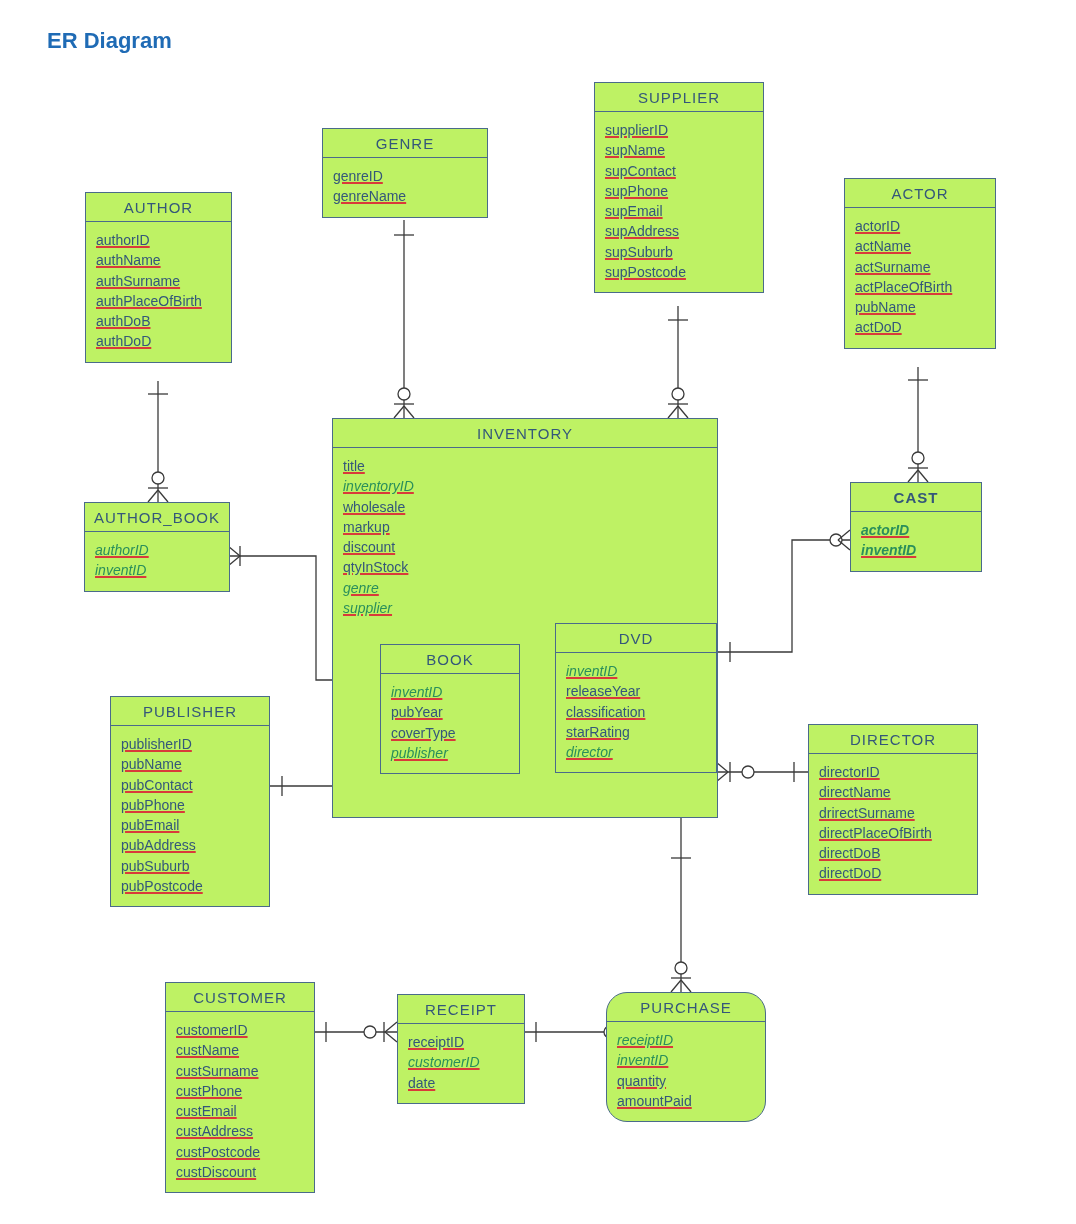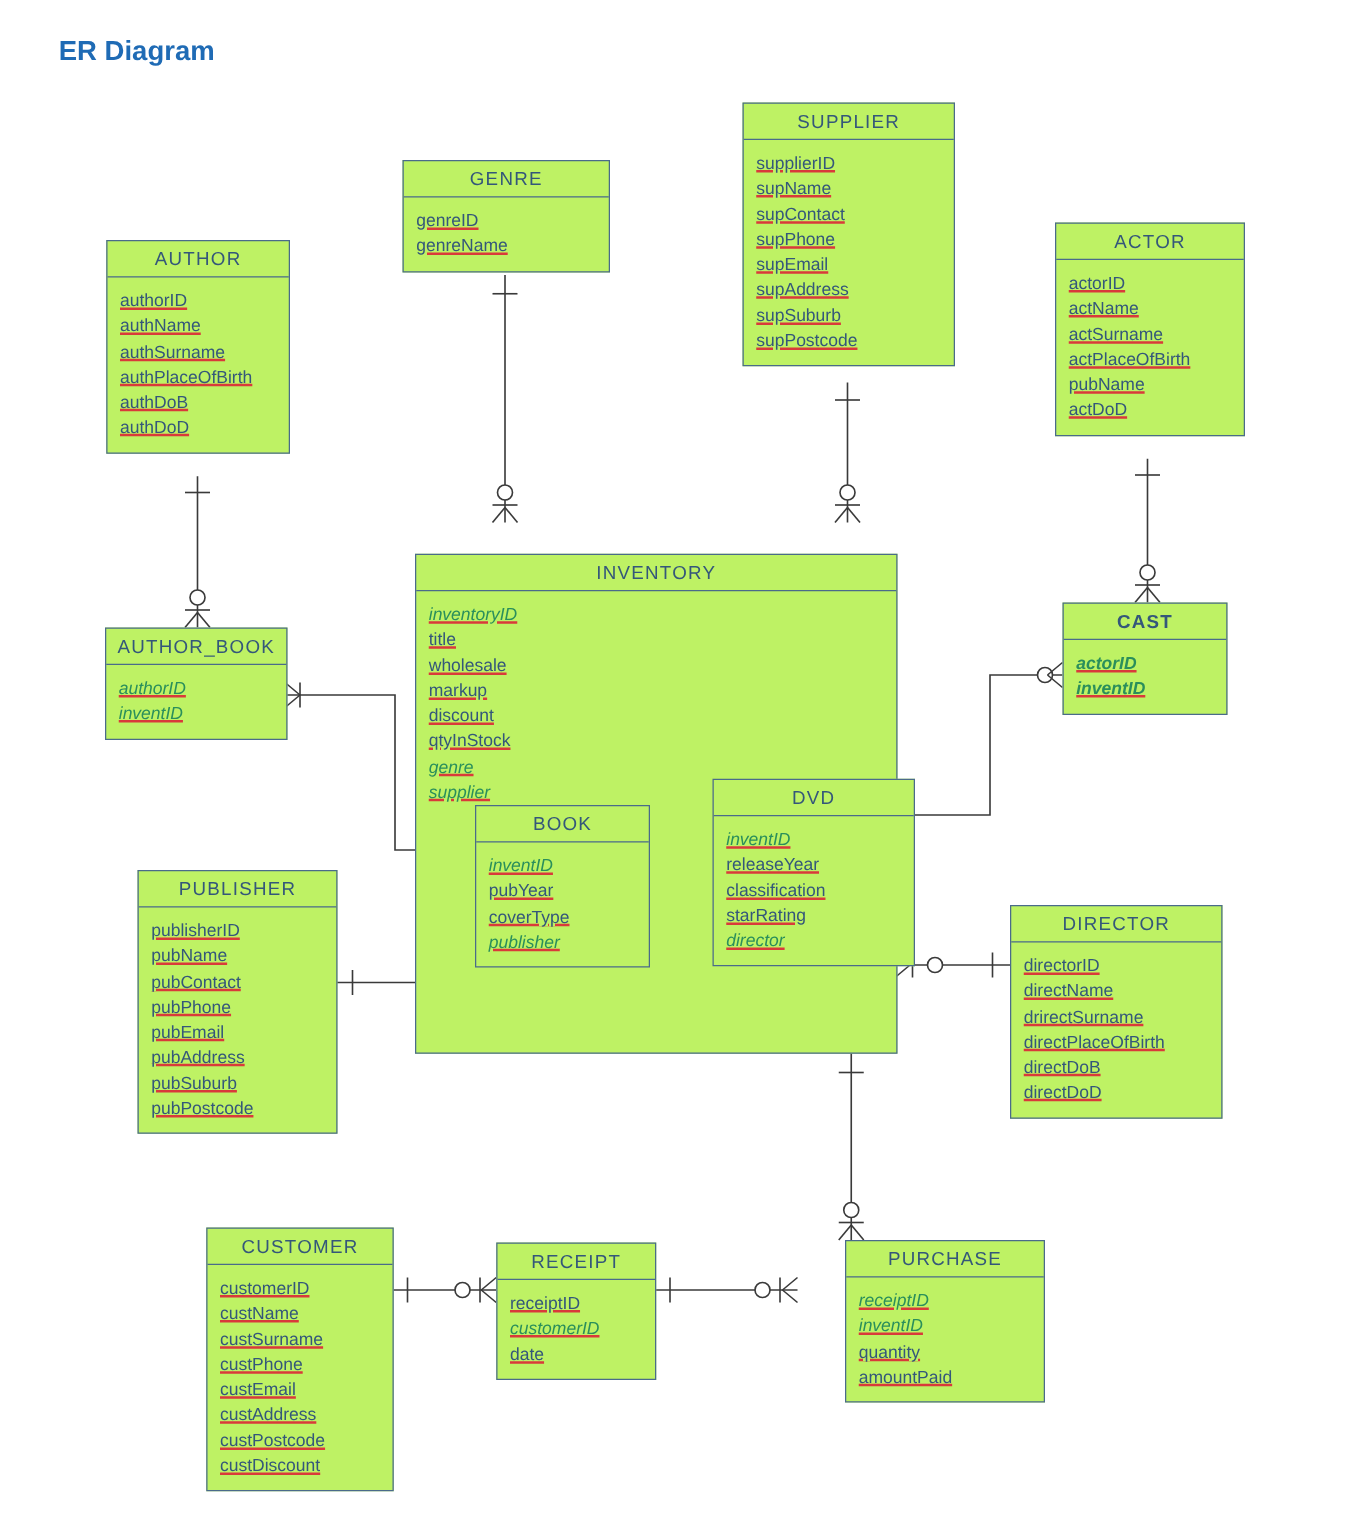--- a/index.html
+++ b/index.html
@@ -148,45 +148,45 @@
 </div>
 
 <div class="entity" style="left:84px;top:502px;width:144px;">
   <div class="hdr">AUTHOR_BOOK</div>
   <div class="body">
         <div class="attr fk">authorID</div>
         <div class="attr fk">inventID</div>
       </div>
 </div>
 
-<div class="entity" style="left:332px;top:418px;width:384px;height:398px;margin-top:25px;">
+<div class="entity" style="left:332px;top:418px;width:384px;height:398px;">
   <div class="hdr">INVENTORY</div>
   <div class="body">
+        <div class="attr">title</div>
         <div class="attr fk">inventoryID</div>
-        <div class="attr">title</div>
         <div class="attr">wholesale</div>
         <div class="attr">markup</div>
         <div class="attr">discount</div>
         <div class="attr">qtyInStock</div>
         <div class="attr fk">genre</div>
         <div class="attr fk">supplier</div>
       </div>
 </div>
 
 <div class="entity" style="left:380px;top:644px;width:138px;">
   <div class="hdr">BOOK</div>
   <div class="body">
         <div class="attr fk">inventID</div>
         <div class="attr">pubYear</div>
         <div class="attr">coverType</div>
         <div class="attr fk">publisher</div>
       </div>
 </div>
 
-<div class="entity" style="left:555px;top:623px;width:160px;margin-left:15px;">
+<div class="entity" style="left:555px;top:623px;width:160px;">
   <div class="hdr">DVD</div>
   <div class="body">
         <div class="attr fk">inventID</div>
         <div class="attr">releaseYear</div>
         <div class="attr">classification</div>
         <div class="attr">starRating</div>
         <div class="attr fk">director</div>
       </div>
 </div>
 
@@ -240,21 +240,21 @@
 
 <div class="entity" style="left:397px;top:994px;width:126px;">
   <div class="hdr">RECEIPT</div>
   <div class="body">
         <div class="attr">receiptID</div>
         <div class="attr fk">customerID</div>
         <div class="attr">date</div>
       </div>
 </div>
 
-<div class="entity" style="left:676px;top:992px;width:158px;">
+<div class="entity" style="left:606px;top:992px;width:158px;border-radius:21px;">
   <div class="hdr">PURCHASE</div>
   <div class="body">
         <div class="attr fk">receiptID</div>
         <div class="attr fk">inventID</div>
         <div class="attr">quantity</div>
         <div class="attr">amountPaid</div>
       </div>
 </div>
 
 </div>

